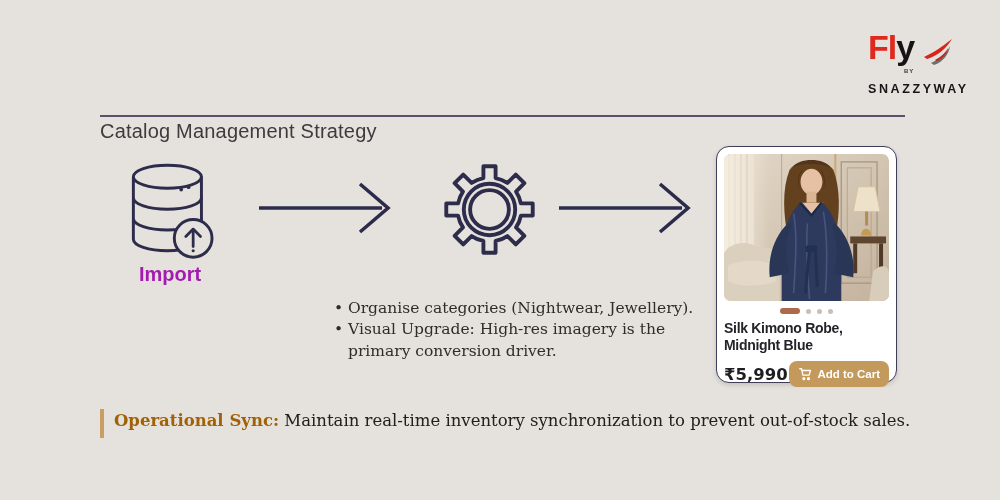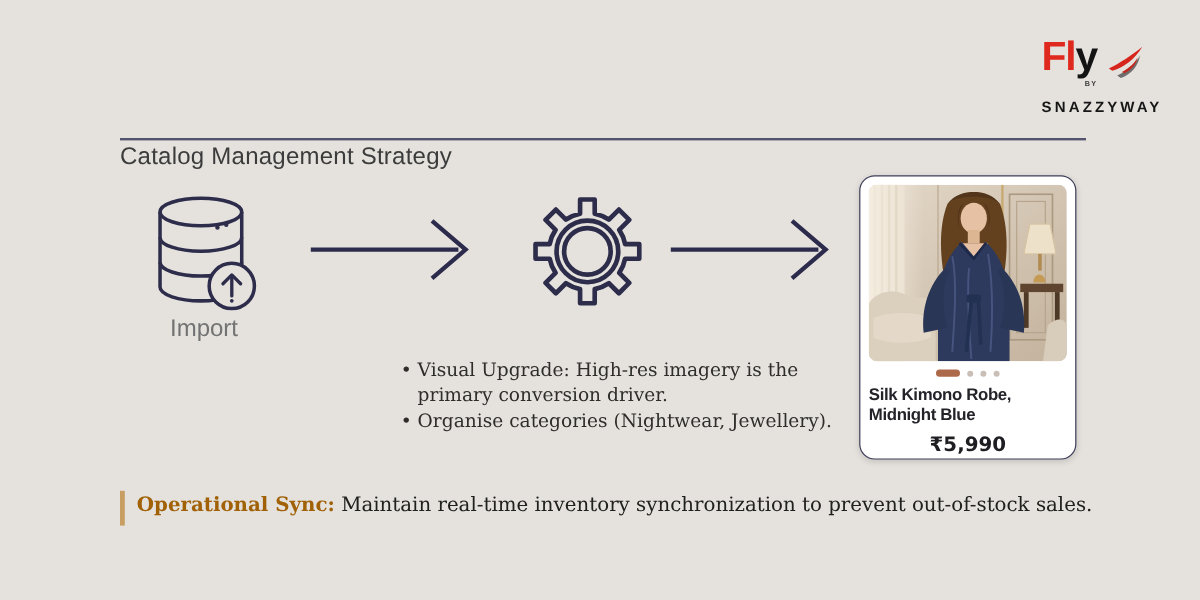--- a/index.html
+++ b/index.html
@@ -31,21 +31,21 @@
     color:#3a3a3a; font-weight:bold;
   }
   .logo-name {
     margin-top:10px; font-size:12.5px; font-weight:bold; letter-spacing:2.6px;
     color:#161616; white-space:nowrap;
   }
   
   .icon-abs { position:absolute; }
   .step-label {
     position:absolute; width:140px; text-align:center;
-    font-size:20px; font-weight:normal; color:#737373;
+    font-size:20px; font-weight:bold; color:#a21caf;
   }
   .step-sub {
     position:absolute; left:84px; top:297px; width:172px; text-align:center;
     font-family:"DejaVu Serif", serif; font-size:16px; line-height:1.32;
     color:#2e2d29;
   }
   .bullets {
     position:absolute; left:333px; top:298px; width:378px;
     font-family:"DejaVu Serif", serif; font-size:15.5px; line-height:1.38;
     color:#2e2d29; list-style:none;
@@ -61,21 +61,21 @@
   .card-img {
     width:100%; height:147px; border-radius:7px; overflow:hidden; display:block;
   }
   .dots { display:flex; justify-content:center; align-items:center; gap:6px; margin-top:7px; }
   .dot-pill { width:20px; height:6px; border-radius:3px; background:#ad6a4b; cursor:pointer; }
   .dot { width:5px; height:5px; border-radius:50%; background:#c9bfb7; cursor:pointer; }
   .card-title {
     margin-top:6px; font-size:14px; font-weight:bold; letter-spacing:-.3px;
     line-height:1.22; color:#232329;
   }
-  .card-row { margin-top:7px; display:flex; justify-content:center; align-items:center; }
+  .card-row { margin-top:7px; display:flex; justify-content:space-between; align-items:center; }
   .price { font-family:"DejaVu Sans", sans-serif; font-size:16.5px; font-weight:bold; color:#1e1e22; }
   .cart-btn {
     display:flex; align-items:center; gap:5px; background:#c39a5b; border:none;
     border-radius:8px; padding:6px 9px; color:#ffffff; font-weight:bold;
     font-size:11.5px; font-family:"Liberation Sans", sans-serif; cursor:pointer;
   }
   
   .note-bar {
     position:absolute; left:100px; top:409px; width:4px; height:29px;
     background:#c99e62;
@@ -141,22 +141,22 @@
                A33 33 0 0 1 17.61 56.30 L5.44 56.26 L5.44 43.74 L17.61 43.70
                A33 33 0 0 1 22.64 31.55 L14.06 22.92 L22.92 14.06 L31.55 22.64
                A33 33 0 0 1 43.70 17.61 L43.74 5.44 L56.26 5.44 L56.30 17.61
                A33 33 0 0 1 68.45 22.64 L77.08 14.06 L85.94 22.92 L77.36 31.55
                A33 33 0 0 1 82.39 43.70 Z"></path>
       <circle cx="50" cy="50" r="26.5"></circle>
       <circle cx="50" cy="50" r="20"></circle>
     </g>
   </svg>
   <ul class="bullets">
+    <li>Organise categories (Nightwear, Jewellery).</li>
     <li>Visual Upgrade: High-res imagery is the primary conversion driver.</li>
-    <li>Organise categories (Nightwear, Jewellery).</li>
   </ul>
 
   <svg class="icon-abs" style="left:556px; top:176px;" width="140" height="64" viewBox="0 0 140 64">
     <g fill="none" stroke="#2c2b4b" stroke-width="3.6">
       <line x1="3" y1="32" x2="126" y2="32"></line>
       <polyline points="104,8 132,32 104,56"></polyline>
     </g>
   </svg>
 
   <div class="card">
@@ -231,19 +231,27 @@
       <span class="dot-pill"></span>
       <span class="dot"></span>
       <span class="dot"></span>
       <span class="dot"></span>
     </div>
 
     <div class="card-title">Silk Kimono Robe, Midnight Blue</div>
 
     <div class="card-row">
       <span class="price">₹5,990</span>
+      <button class="cart-btn">
+        <svg width="14" height="14" viewBox="0 0 24 24" fill="none" stroke="#ffffff" stroke-width="2.2" stroke-linecap="round" stroke-linejoin="round">
+          <path d="M3 3 h3 l2.4 11 h10.6 l2.5 -8 H7"></path>
+          <circle cx="10" cy="20" r="1.6"></circle>
+          <circle cx="18" cy="20" r="1.6"></circle>
+        </svg>
+        <span>Add to Cart</span>
+      </button>
     </div>
   </div>
 
   <div class="note-bar"></div>
   <div class="note"><b>Operational Sync:</b><span> Maintain real-time inventory synchronization to prevent out-of-stock sales.</span></div>
 
 </div>
 
 </body></html>

